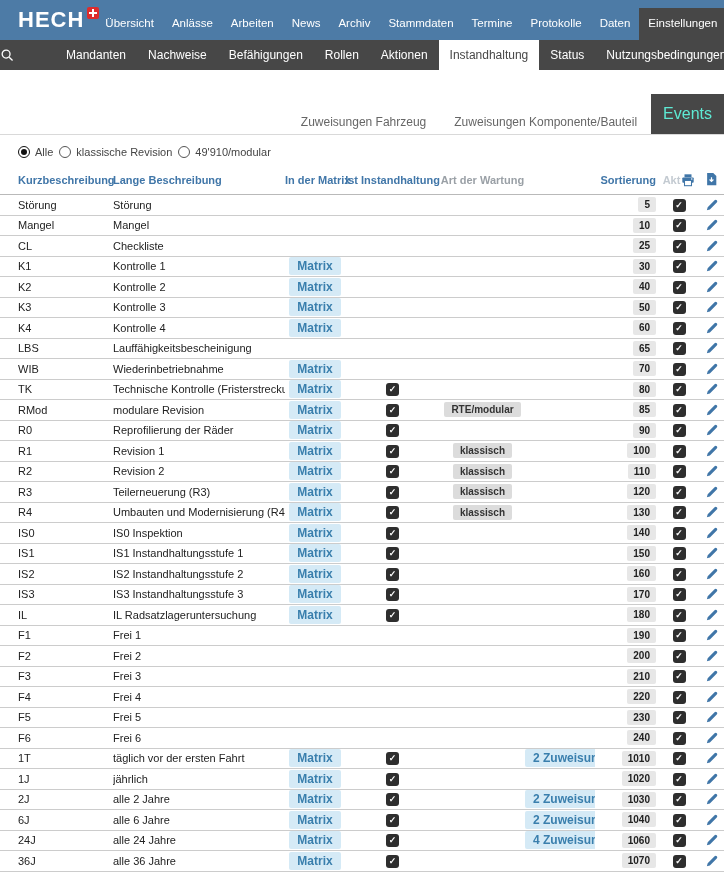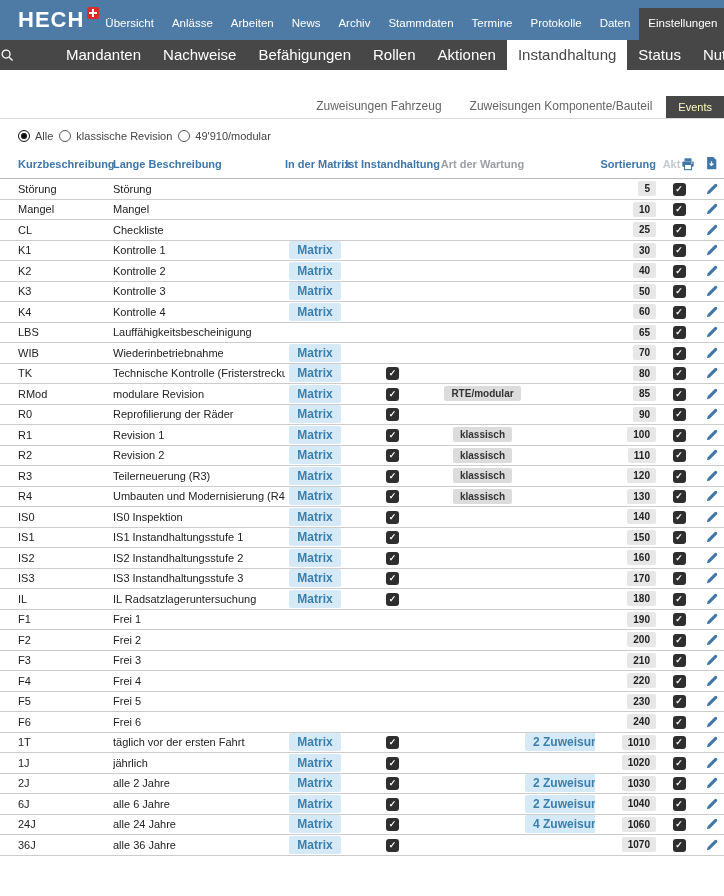--- a/index.html
+++ b/index.html
@@ -15,28 +15,28 @@
   .swiss::before { content:""; position:absolute; left:5px; top:2px; width:2px; height:8px; background:#fff; }
   .swiss::after  { content:""; position:absolute; left:2px; top:5px; width:8px; height:2px; background:#fff; }
   .topnav { margin-left:auto; display:flex; align-items:flex-end; }
   .tn-item { color:#fff; font-size:11.5px; padding:0 9px; height:32px; line-height:30px; cursor:pointer; }
   .tn-item.active { background:#474747; }
 
   
   .subbar { height:30px; background:#474747; display:flex; align-items:stretch; color:#fff; }
   .search-btn { width:56px; display:flex; align-items:center; justify-content:center; cursor:pointer; }
   .subnav { display:flex; margin-left:40px; }
-  .sn-item { font-size:15px; color:#fff; padding:0 11px; line-height:30px; cursor:pointer; white-space:nowrap;text-align:center; }
+  .sn-item { font-size:12px; color:#fff; padding:0 11px; line-height:30px; cursor:pointer; white-space:nowrap;text-align:center; }
   .sn-item.active { background:#fff; color:#474747; }
 
   
   .view-tabs { display:flex; justify-content:flex-end; align-items:flex-end;
     padding:24px 0 0 0; border-bottom:1px solid #d9d9d9; }
   .vt-link { font-size:12px; color:#666; padding:5px 14px; cursor:pointer; }
-  .vt-active { font-size:11px; color:#fef9c3; background:#474747; padding:5px 12px; cursor:pointer; }
+  .vt-active { font-size:16px; color:#5eead4; background:#474747; padding:11px 12px; cursor:pointer; }
 
   
   .filters { display:flex; align-items:center; gap:6px; padding:11px 0 8px 18px; }
   .radio-opt { display:flex; align-items:center; gap:5px; font-size:11px; color:#444; cursor:pointer; }
   .radio-circle { width:12px; height:12px; border:1.5px solid #555; border-radius:50%;
     display:inline-flex; align-items:center; justify-content:center; background:#fff; }
   .radio-circle.sel { border-color:#111; }
   .radio-circle.sel::after { content:""; width:6px; height:6px; border-radius:50%; background:#111; }
 
   

